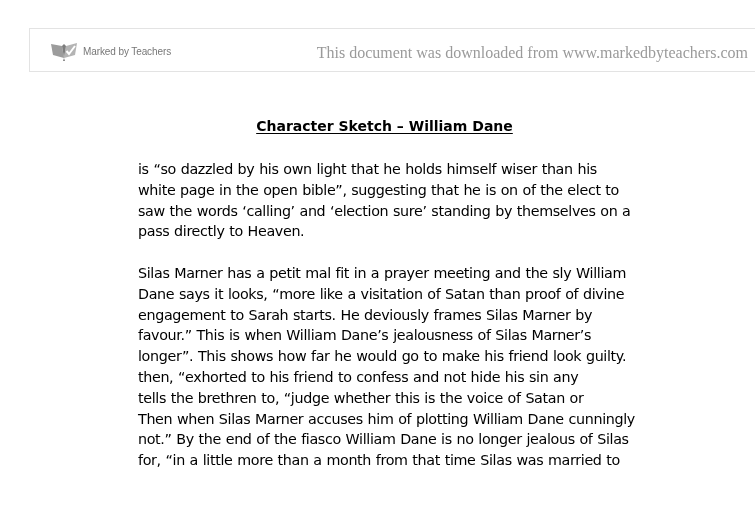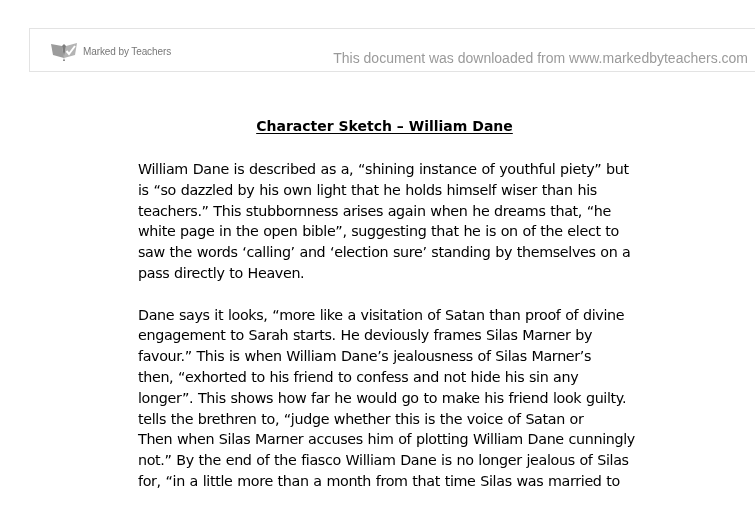--- a/index.html
+++ b/index.html
@@ -40,23 +40,23 @@
   .brand-name {
     font-family: "Liberation Sans", sans-serif;
     font-size: 10px;
     color: #777777;
     letter-spacing: -0.1px;
     white-space: nowrap;
   }
   .download-note {
     position: absolute;
     right: 17px;
-    top: 21px;
-    font-family: Liberation Sans, sans-serif;
-    font-size: 14px;
+    top: 15px;
+    font-family: Liberation Serif, serif;
+    font-size: 16px;
     color: #9a9a9a;
     white-space: nowrap;
   }
   .doc-title {
     position: absolute;
     left: 0;
     top: 118px;
     width: 769px;
     text-align: center;
     font-family: "DejaVu Sans", sans-serif;
@@ -102,31 +102,30 @@
     </svg>
     <span class="brand-name">Marked by Teachers</span>
   </div>
   <div class="download-note">This document was downloaded from www.markedbyteachers.com</div>
 </div>
 
 <div class="doc-title">Character Sketch – William Dane</div>
 
 <div class="doc-body">
   <div class="paragraph">
-    <span class="line">William Dane is described as a, “shining instance of youthful piety” but</span>
     <span class="line">is “so dazzled by his own light that he holds himself wiser than his</span>
-    <span class="line">teachers.” This stubbornness arises again when he dreams that, “he</span>
     <span class="line">white page in the open bible”, suggesting that he is on of the elect to</span>
     <span class="line">saw the words ‘calling’ and ‘election sure’ standing by themselves on a</span>
     <span class="line">pass directly to Heaven.</span>
   </div>
   <div class="paragraph">
+    <span class="line">Silas Marner has a petit mal fit in a prayer meeting and the sly William</span>
     <span class="line">Dane says it looks, “more like a visitation of Satan than proof of divine</span>
     <span class="line">engagement to Sarah starts. He deviously frames Silas Marner by</span>
     <span class="line">favour.” This is when William Dane’s jealousness of Silas Marner’s</span>
+    <span class="line">longer”. This shows how far he would go to make his friend look guilty.</span>
     <span class="line">then, “exhorted to his friend to confess and not hide his sin any</span>
-    <span class="line">longer”. This shows how far he would go to make his friend look guilty.</span>
     <span class="line">tells the brethren to, “judge whether this is the voice of Satan or</span>
     <span class="line">Then when Silas Marner accuses him of plotting William Dane cunningly</span>
     <span class="line">not.” By the end of the fiasco William Dane is no longer jealous of Silas</span>
     <span class="line">for, “in a little more than a month from that time Silas was married to</span>
   </div>
 </div>
 
 </body></html>

